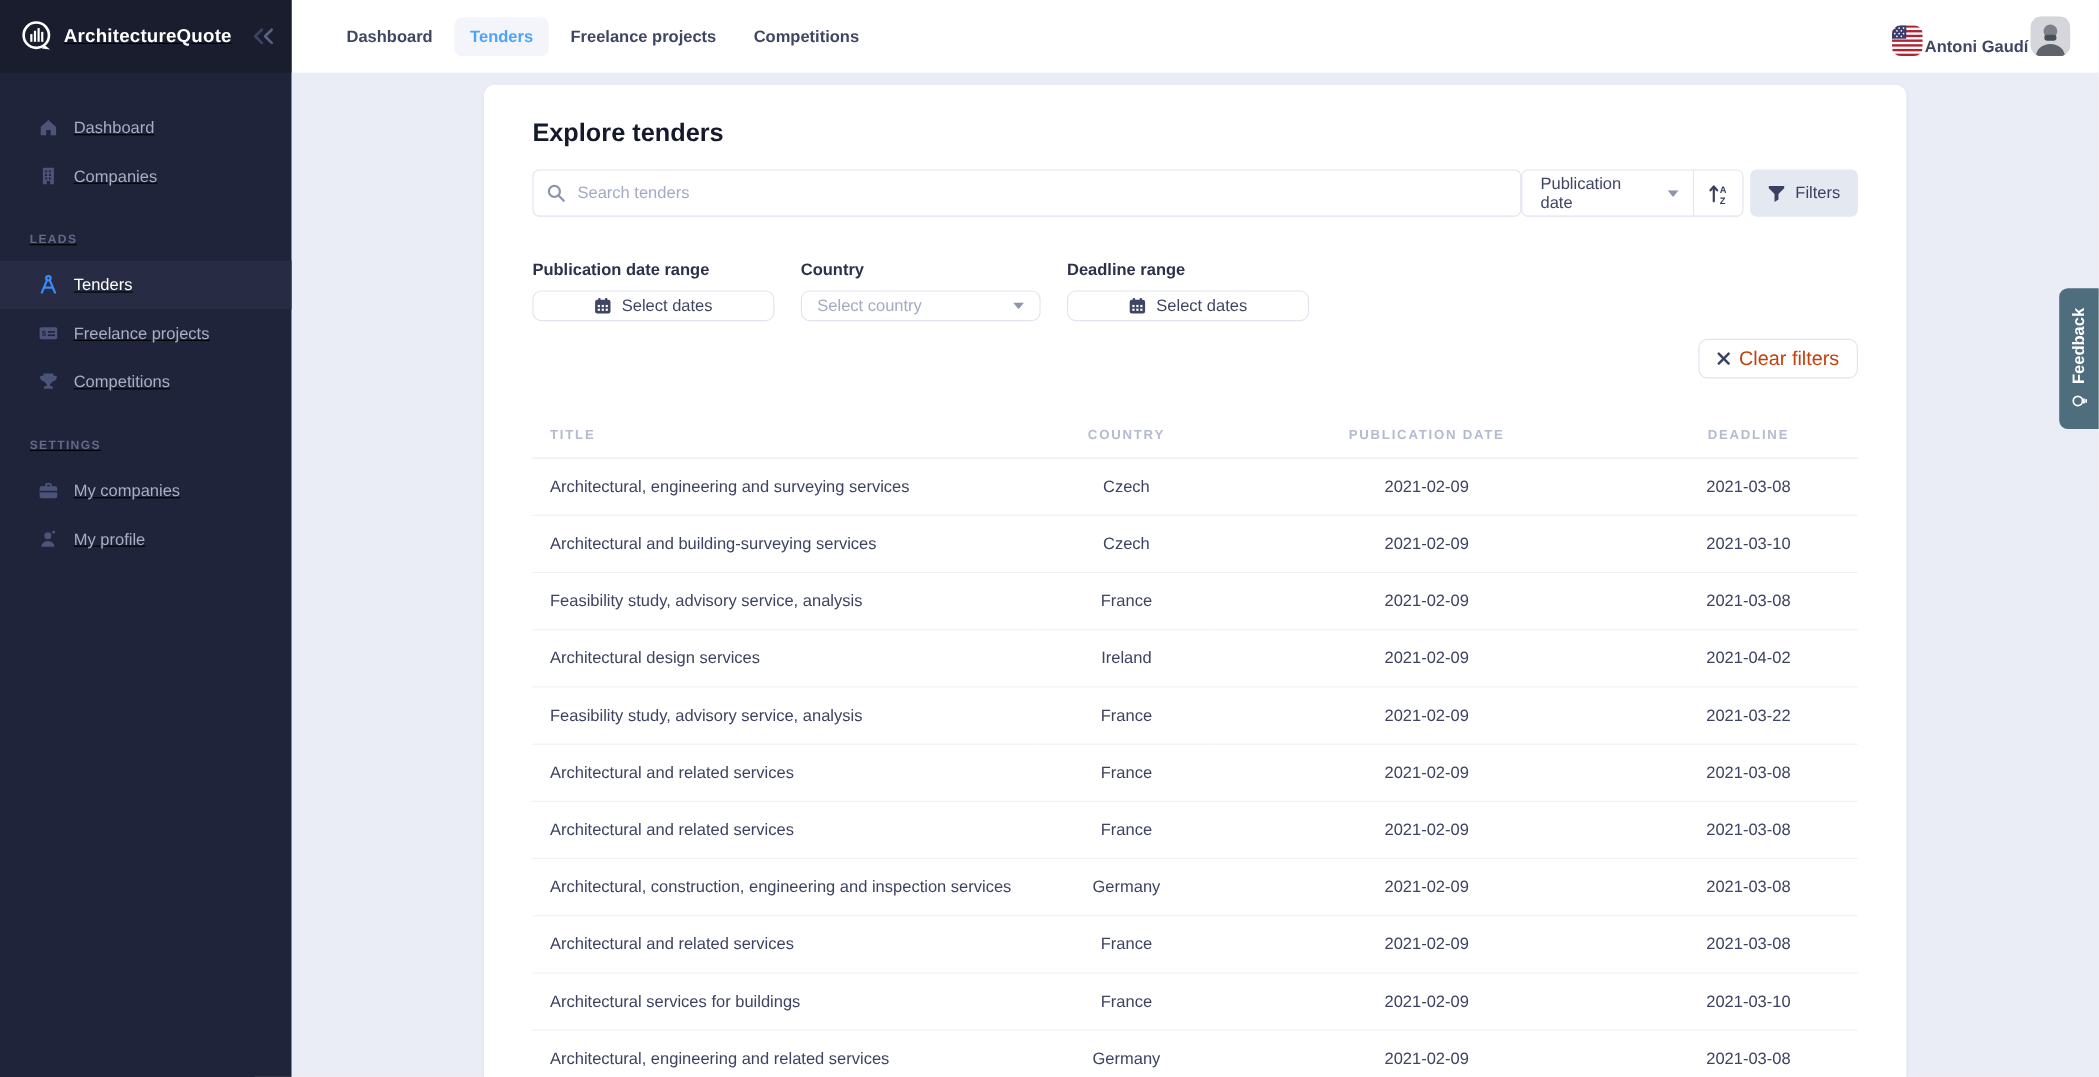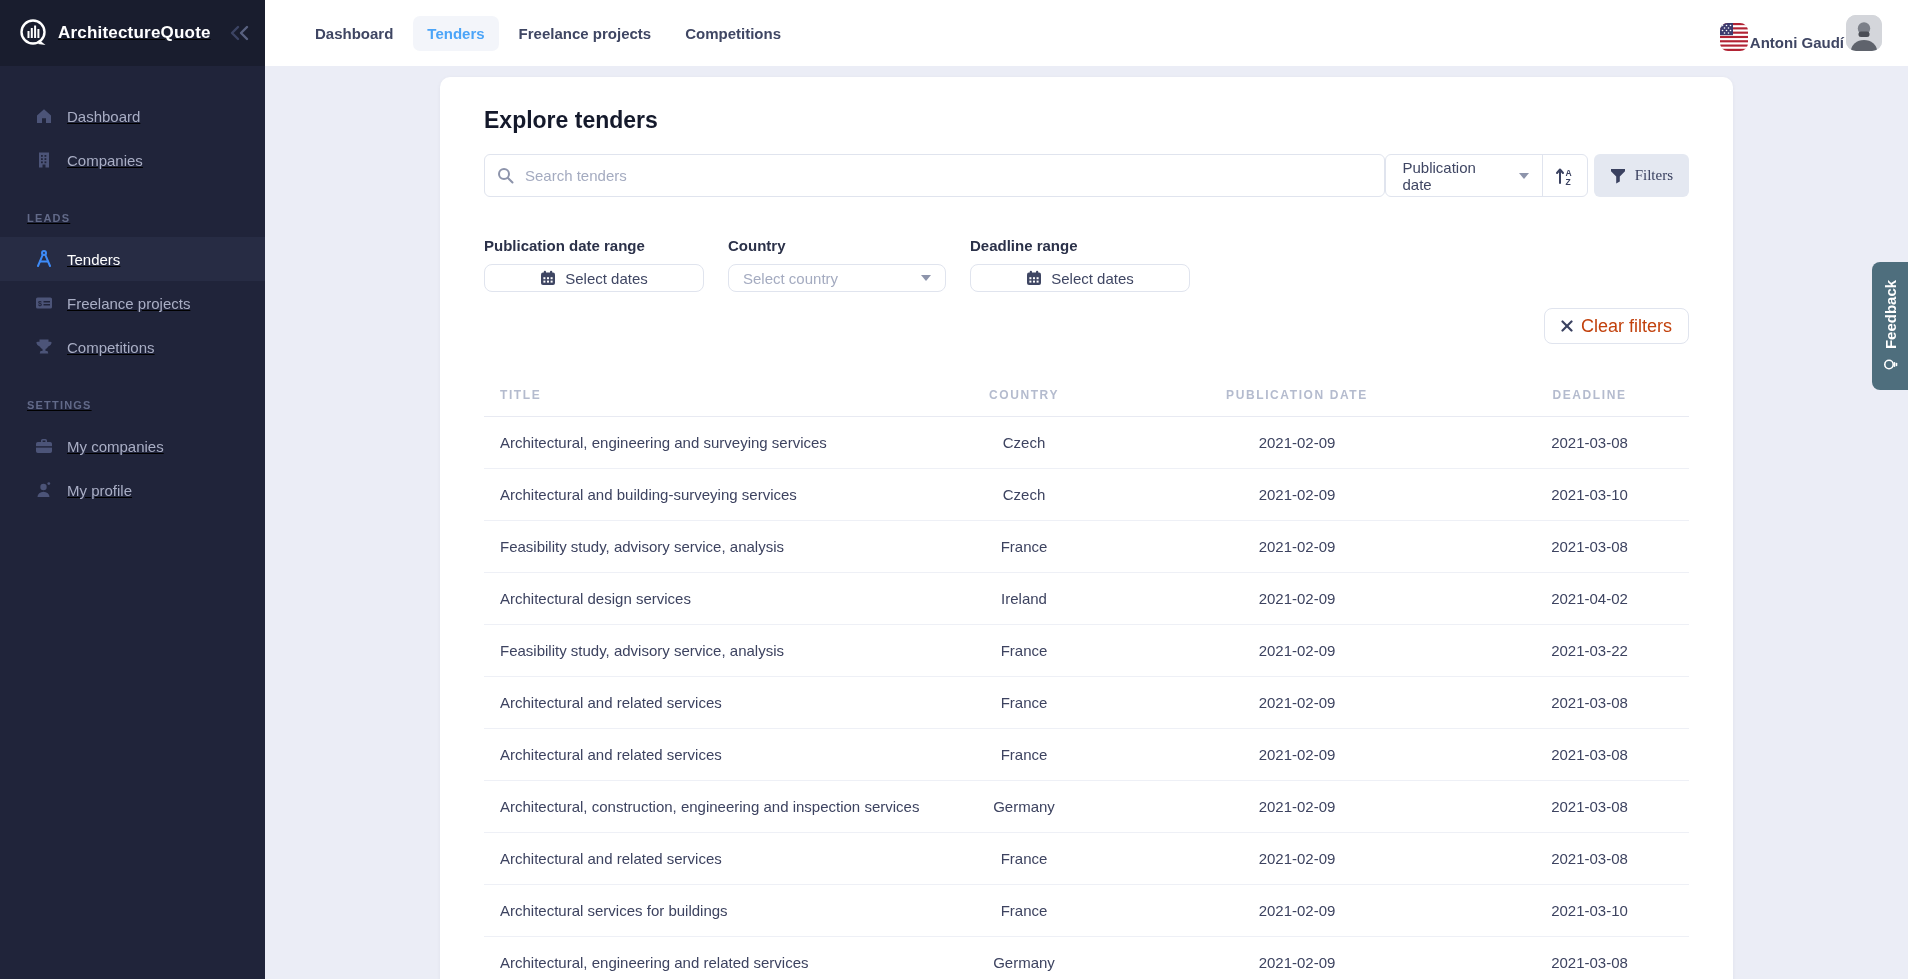--- a/index.html
+++ b/index.html
@@ -40,21 +40,21 @@
   .search-box { position:relative; width:904px; }
   .search-box input { width:100%; height:43px; border:1px solid #e0e4ee; border-radius:6px; padding:0 16px 0 40px;
                       font-family:inherit; font-size:15px; color:#3f4663; outline:none; }
   .search-box input::placeholder { color:#a4abc0; }
   .search-ic { position:absolute; left:13px; top:13px; color:#8d94ab; }
   .sort-group { margin-left:auto; display:flex; align-items:stretch; height:43px; border:1px solid #e0e4ee; border-radius:6px; background:#fff; }
   .sort-select { display:flex; align-items:center; gap:10px; padding:0 13px 0 16px; font-size:15px; color:#3f4663; cursor:pointer; }
   .sort-divider { width:1px; background:#e0e4ee; }
   .sort-btn { width:44px; display:flex; align-items:center; justify-content:center; color:#3a4160; cursor:pointer; }
   .filters-btn { margin-left:6px; height:43px; padding:0 16px; background:#e4e8f1; border-radius:6px; border:none;
-                 display:flex; align-items:center; gap:9px; font-family:Liberation Serif, serif; font-size:15px; color:#3a4160; cursor:pointer;text-align:right; }
+                 display:flex; align-items:center; gap:9px; font-family:Liberation Sans, sans-serif; font-size:15px; color:#3a4160; cursor:pointer;text-align:right; }
 
   .filter-row { display:flex; gap:24px; margin-top:40px; }
   .filter-label { font-size:15px; font-weight:700; color:#2b3149; }
   .filter-control { margin-top:10px; width:220px; height:28px; border:1px solid #e0e4ee; border-radius:8px; background:#fff;
                     display:flex; align-items:center; justify-content:center; gap:9px; font-family:inherit; font-size:15px; color:#3f4663; cursor:pointer; }
   .country-control { width:218px; justify-content:space-between; padding:0 14px; color:#a4abc0; }
   .clear-row { display:flex; justify-content:flex-end; margin-top:16px; }
   .clear-btn { height:36px; border:1px solid #e0e4ee; border-radius:8px; background:#fff; padding:0 16px;
                display:flex; align-items:center; gap:8px; font-family:inherit; font-size:18px; color:#c2410c; cursor:pointer;justify-content:space-between; }
 

